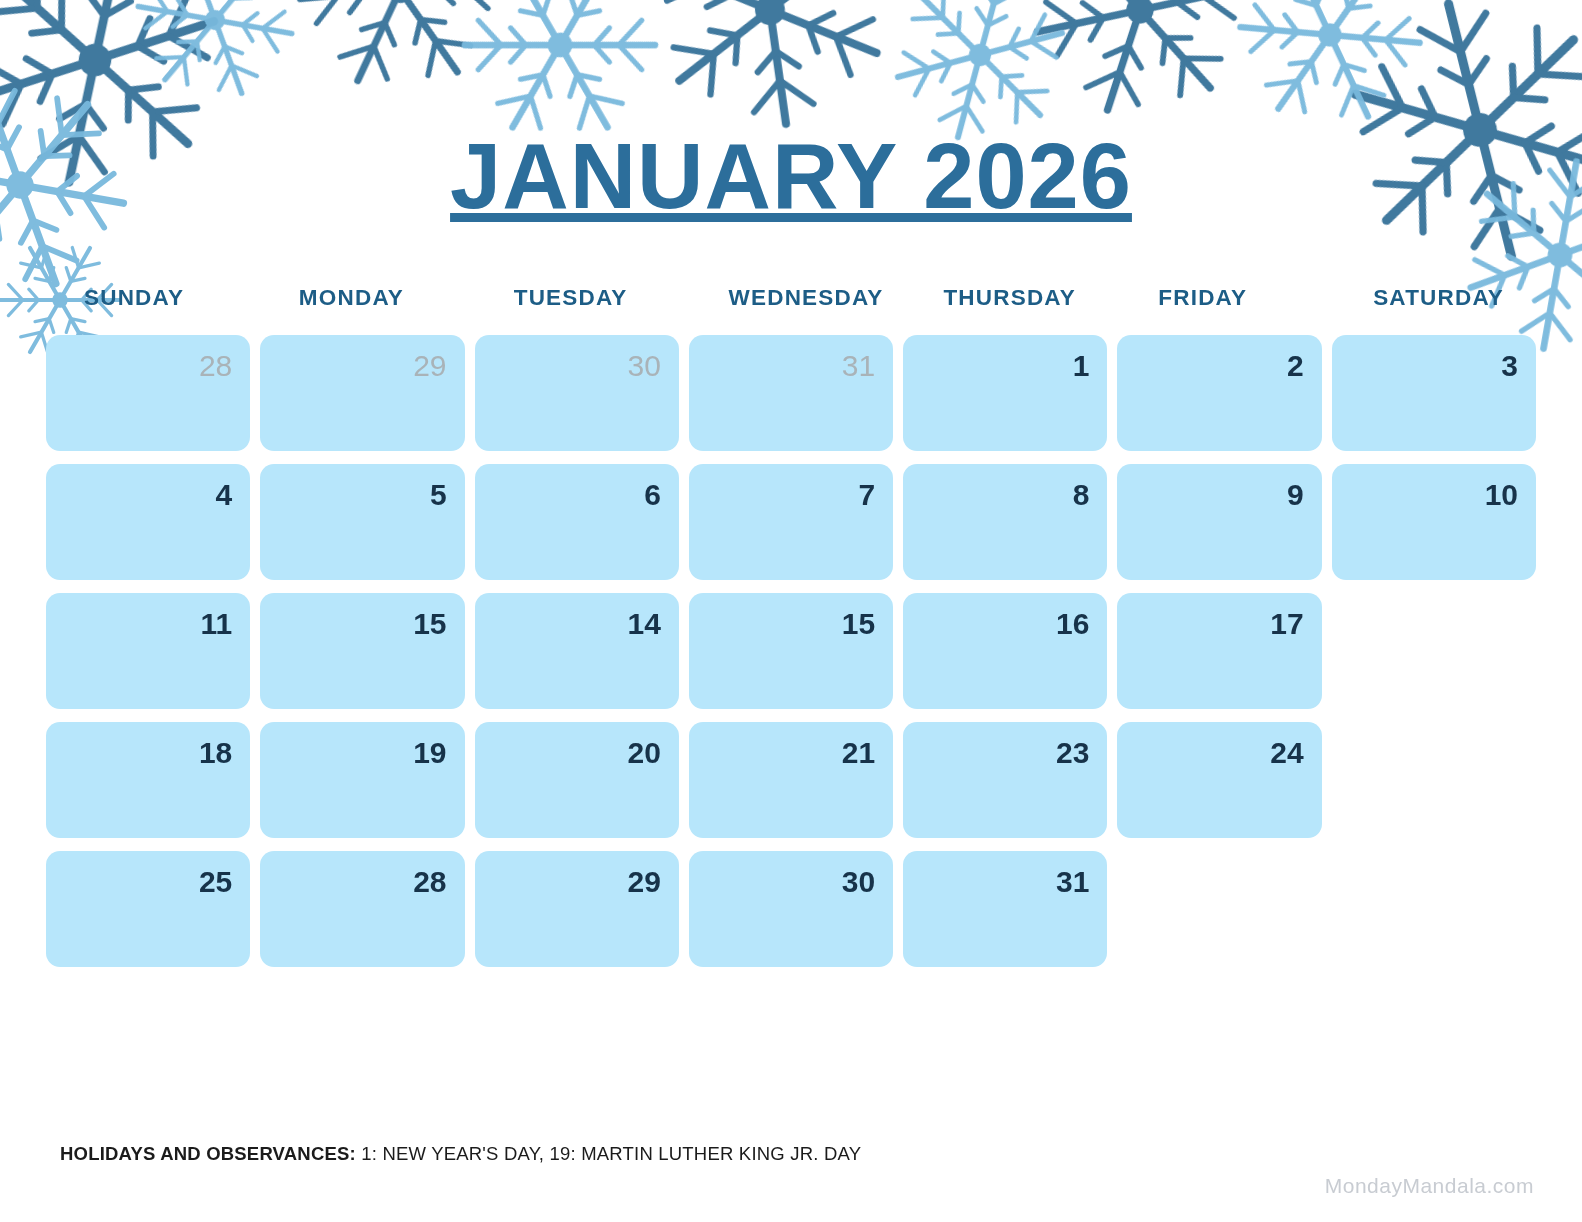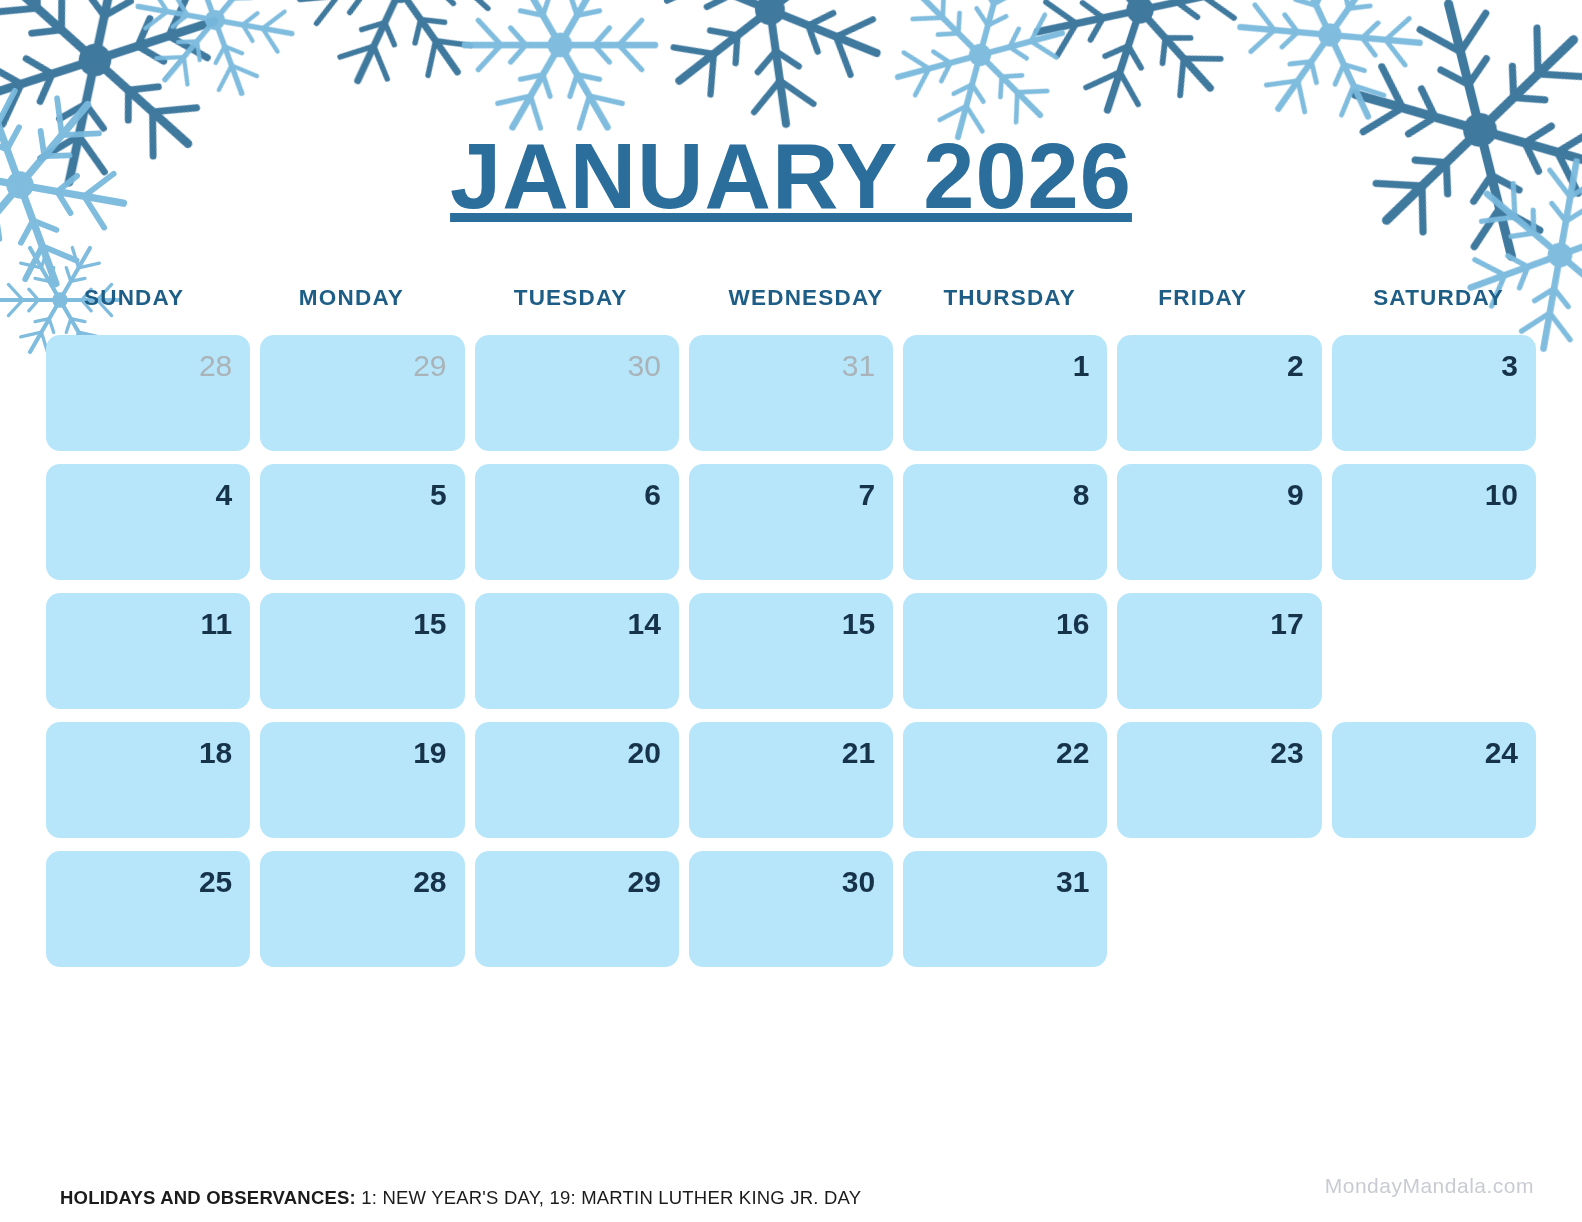--- a/index.html
+++ b/index.html
@@ -100,21 +100,20 @@
   
   .footer-note {
     position: absolute;
     left: 60px;
     top: 1143px;
     font-size: 18.5px;
     color: #1b1b1b;
     letter-spacing: 0.2px;
     z-index: 2;
     white-space: nowrap;
-    margin-top: 44px;
   }
   .footer-note .label {
     font-weight: bold;
   }
   .watermark {
     position: absolute;
     right: 48px;
     top: 1174px;
     font-size: 21px;
     color: #c8ccd2;
@@ -289,23 +288,20 @@
       <div class="day-cell">
           <span class="day-num">19</span>
         </div>
       <div class="day-cell">
           <span class="day-num">20</span>
         </div>
       <div class="day-cell">
           <span class="day-num">21</span>
         </div>
       <div class="day-cell">
-          <span class="day-num">22</span>
-        </div>
-      <div class="day-cell">
           <span class="day-num">23</span>
         </div>
       <div class="day-cell">
           <span class="day-num">24</span>
         </div>
     </div>
 
     <div class="week">
       <div class="day-cell">
           <span class="day-num">25</span>

